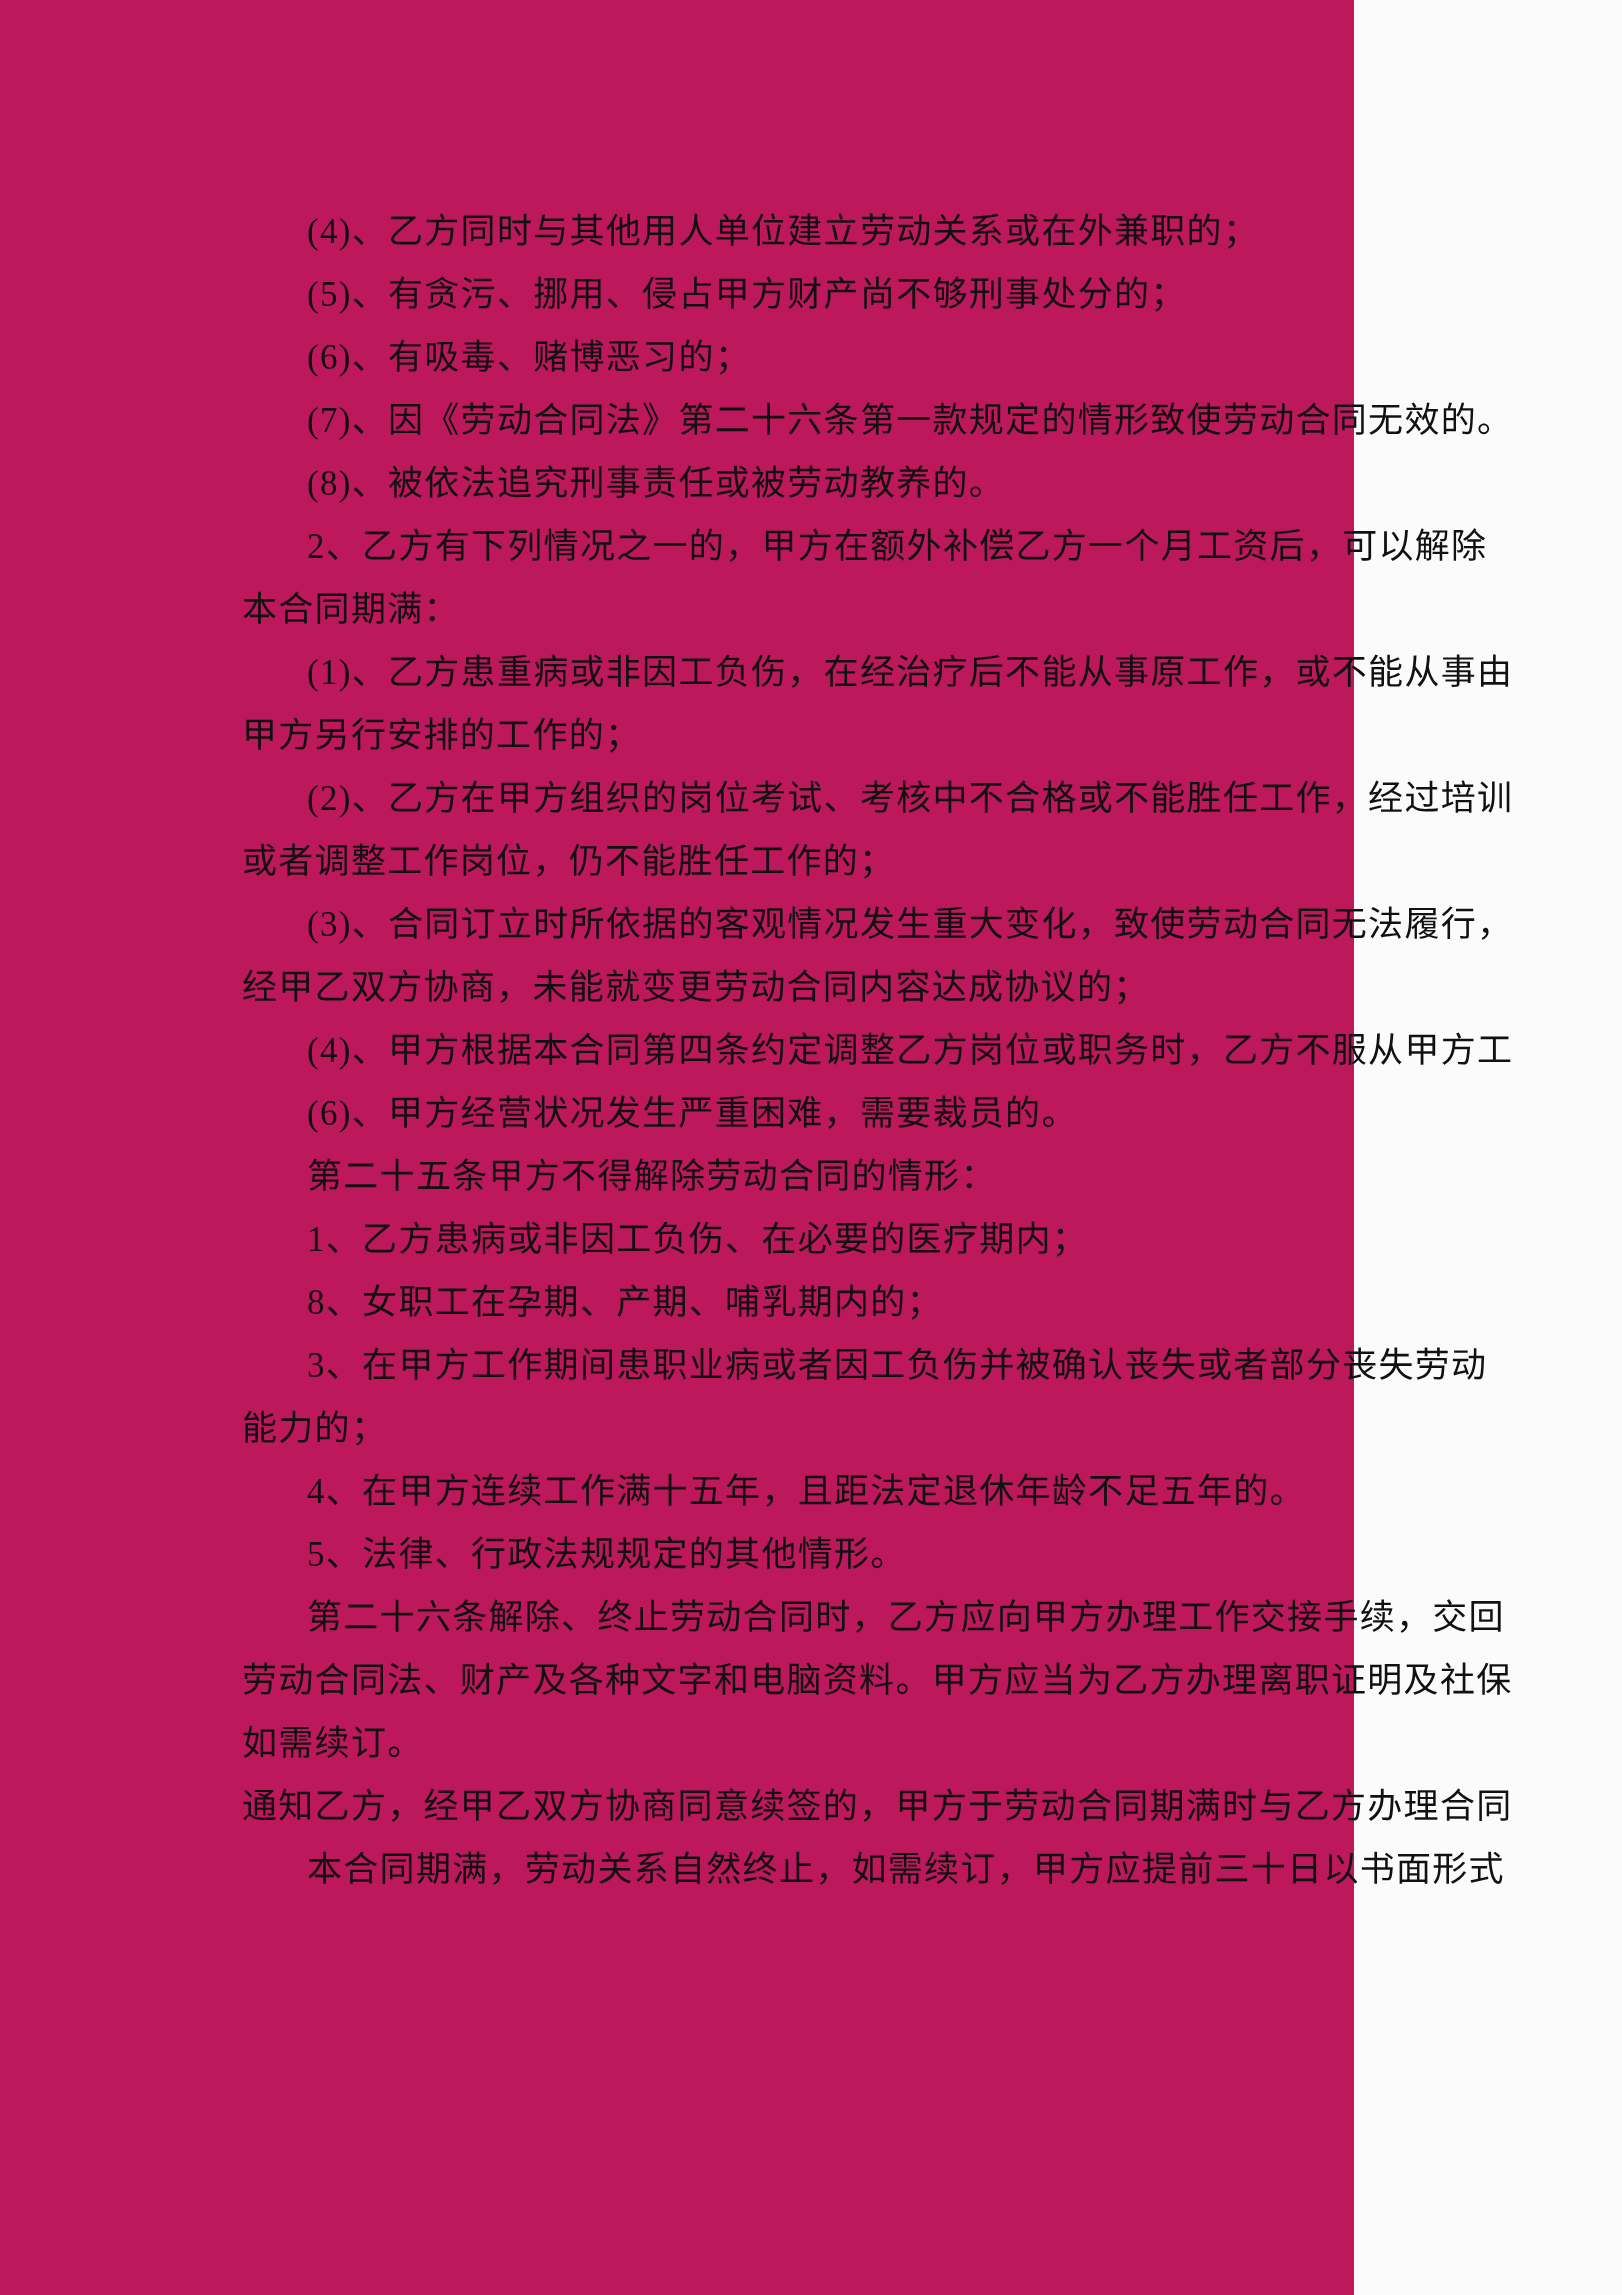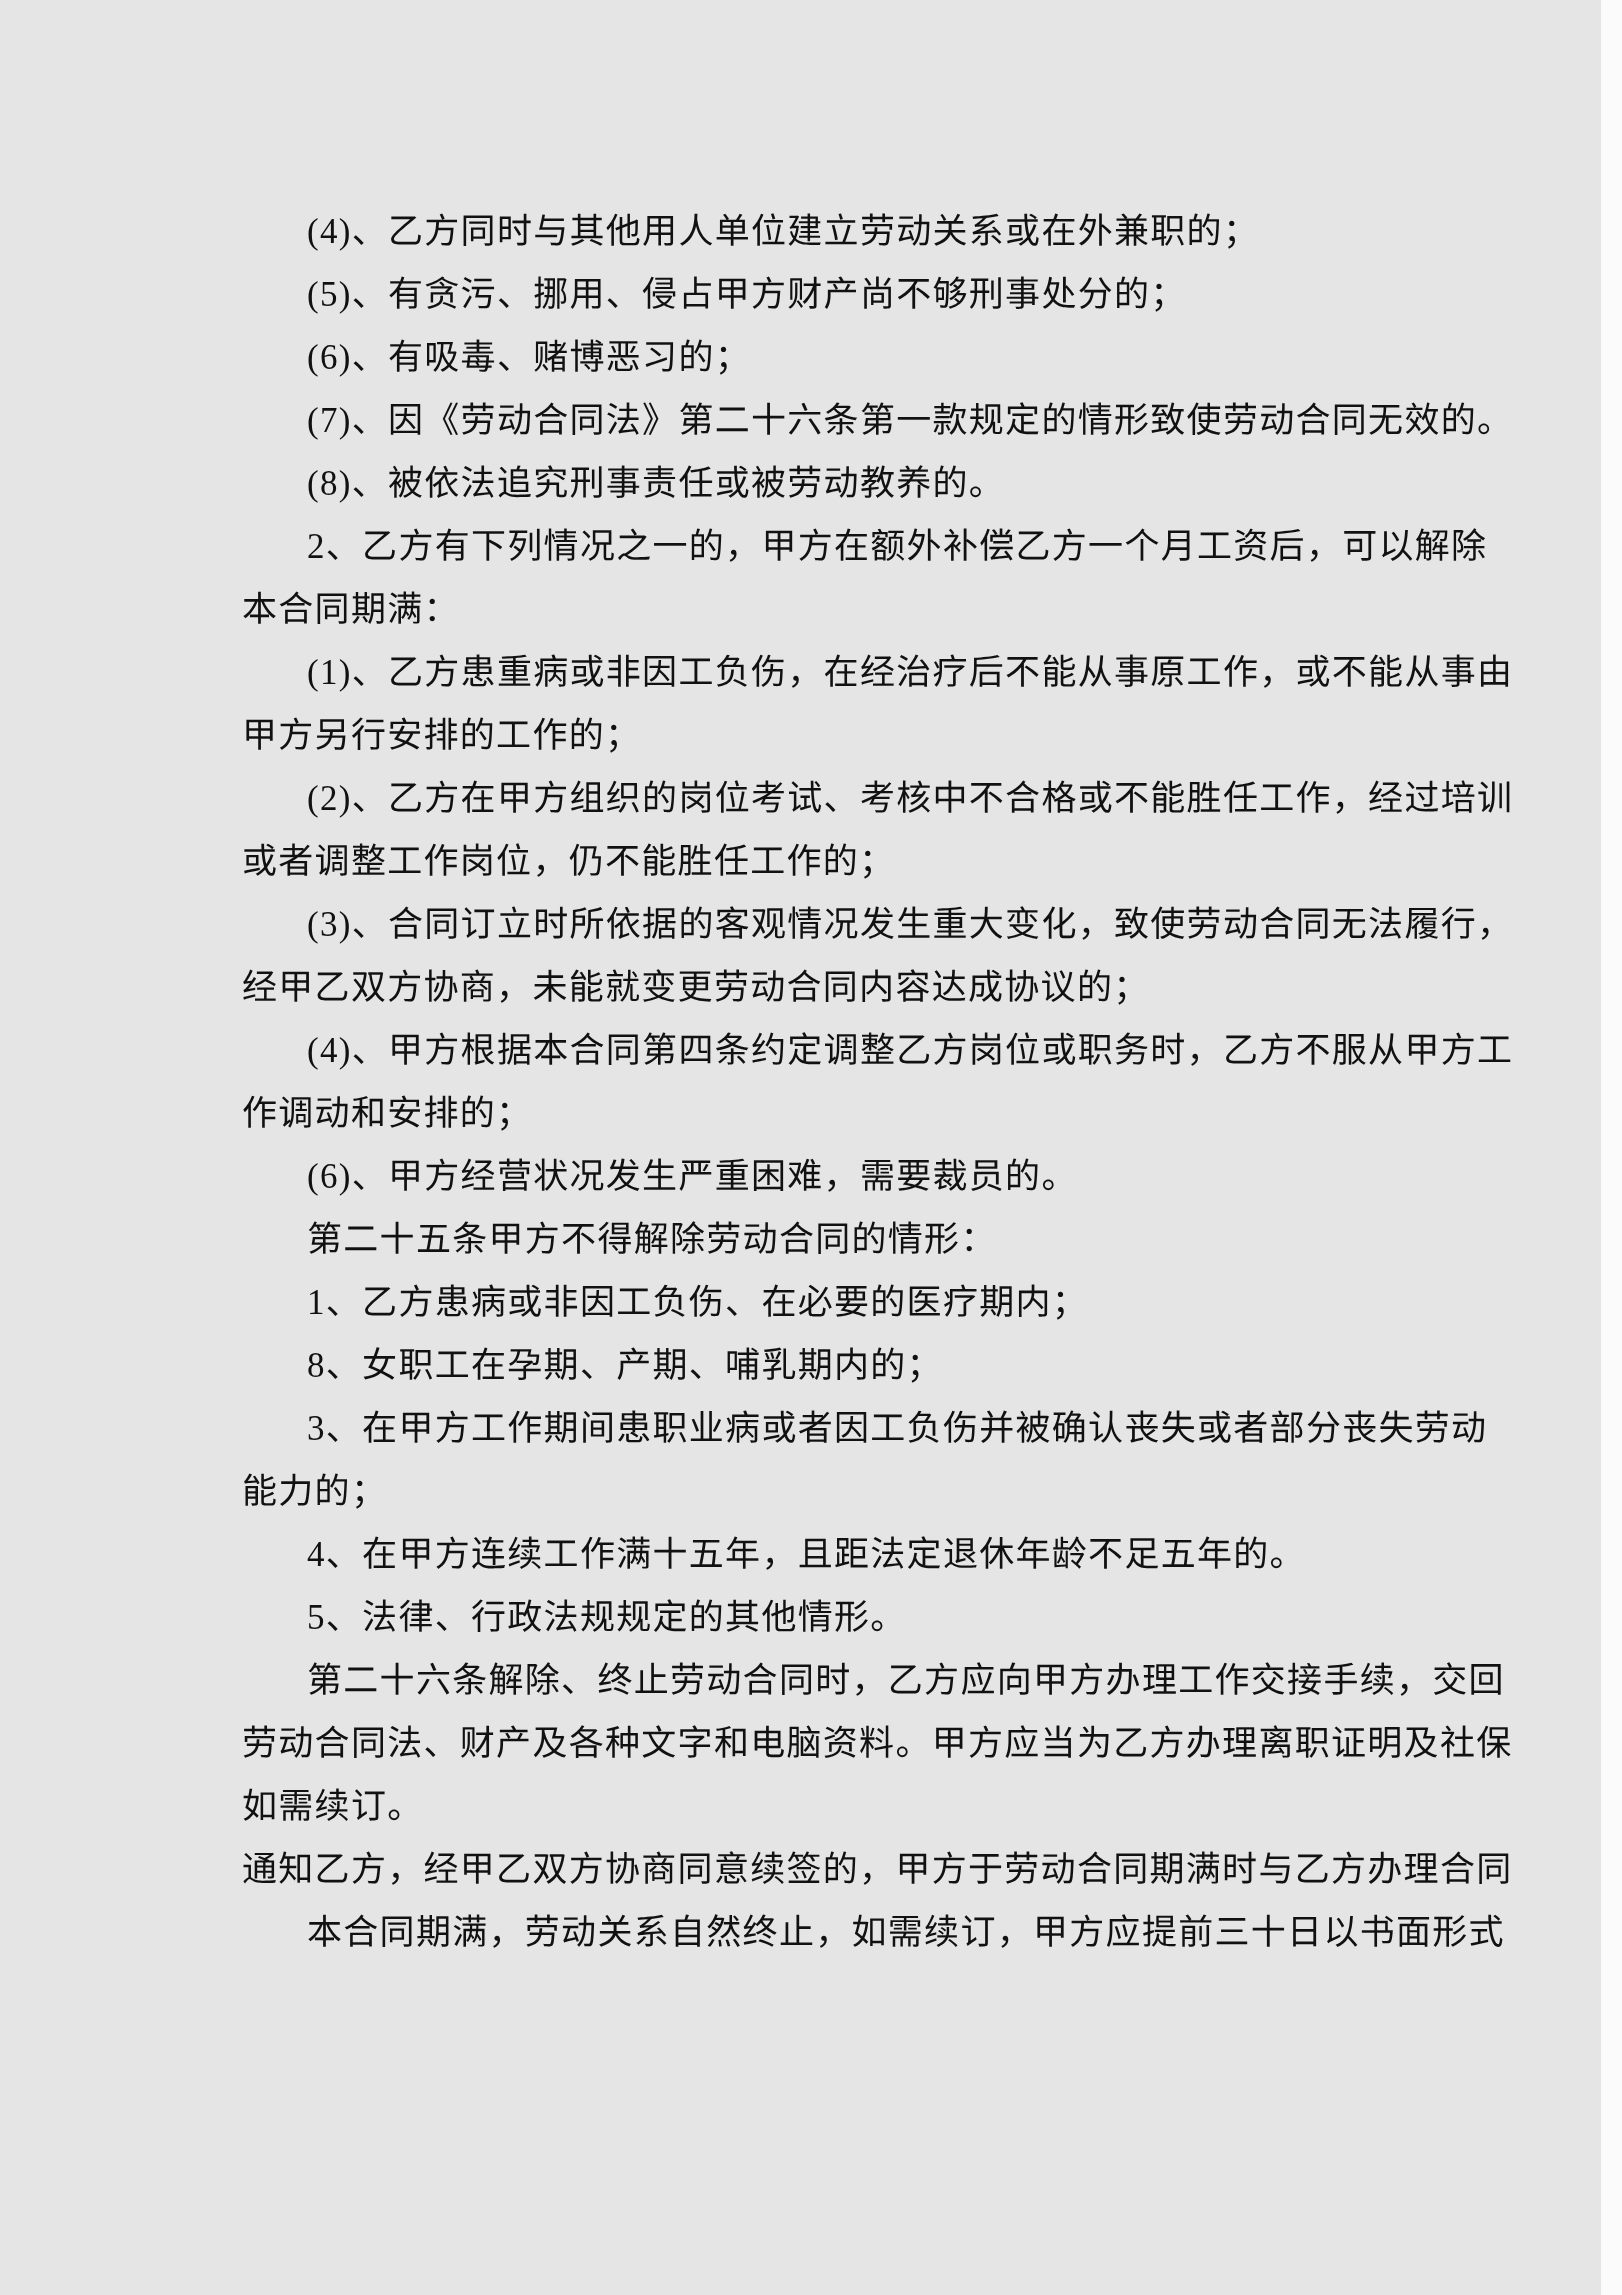--- a/index.html
+++ b/index.html
@@ -8,23 +8,23 @@
     padding: 0;
   }
   body {
     width: 1623px;
     height: 2295px;
     background: #fbfbfb;
     overflow: hidden;
   }
   .page {
     position: relative;
-    width: 1601px;
+    width: 1354px;
     height: 2295px;
-    background: #e5e5e5;
+    background: #be185d;
   }
   .content {
     position: absolute;
     left: 242px;
     top: 200px;
     width: 1156px;
     font-family: "Liberation Serif", "DejaVu Serif", serif;
     font-size: 35px;
     line-height: 63px;
     letter-spacing: 1.3px;
@@ -51,21 +51,20 @@
       <div class="line indent">(8)、被依法追究刑事责任或被劳动教养的。</div>
       <div class="line indent">2、乙方有下列情况之一的，甲方在额外补偿乙方一个月工资后，可以解除</div>
       <div class="line">本合同期满：</div>
       <div class="line indent">(1)、乙方患重病或非因工负伤，在经治疗后不能从事原工作，或不能从事由</div>
       <div class="line">甲方另行安排的工作的；</div>
       <div class="line indent">(2)、乙方在甲方组织的岗位考试、考核中不合格或不能胜任工作，经过培训</div>
       <div class="line">或者调整工作岗位，仍不能胜任工作的；</div>
       <div class="line indent">(3)、合同订立时所依据的客观情况发生重大变化，致使劳动合同无法履行，</div>
       <div class="line">经甲乙双方协商，未能就变更劳动合同内容达成协议的；</div>
       <div class="line indent">(4)、甲方根据本合同第四条约定调整乙方岗位或职务时，乙方不服从甲方工</div>
-      <div class="line">作调动和安排的；</div>
       <div class="line indent">(6)、甲方经营状况发生严重困难，需要裁员的。</div>
       <div class="line indent">第二十五条甲方不得解除劳动合同的情形：</div>
       <div class="line indent">1、乙方患病或非因工负伤、在必要的医疗期内；</div>
       <div class="line indent">8、女职工在孕期、产期、哺乳期内的；</div>
       <div class="line indent">3、在甲方工作期间患职业病或者因工负伤并被确认丧失或者部分丧失劳动</div>
       <div class="line">能力的；</div>
       <div class="line indent">4、在甲方连续工作满十五年，且距法定退休年龄不足五年的。</div>
       <div class="line indent">5、法律、行政法规规定的其他情形。</div>
       <div class="line indent">第二十六条解除、终止劳动合同时，乙方应向甲方办理工作交接手续，交回</div>
       <div class="line">劳动合同法、财产及各种文字和电脑资料。甲方应当为乙方办理离职证明及社保</div>

